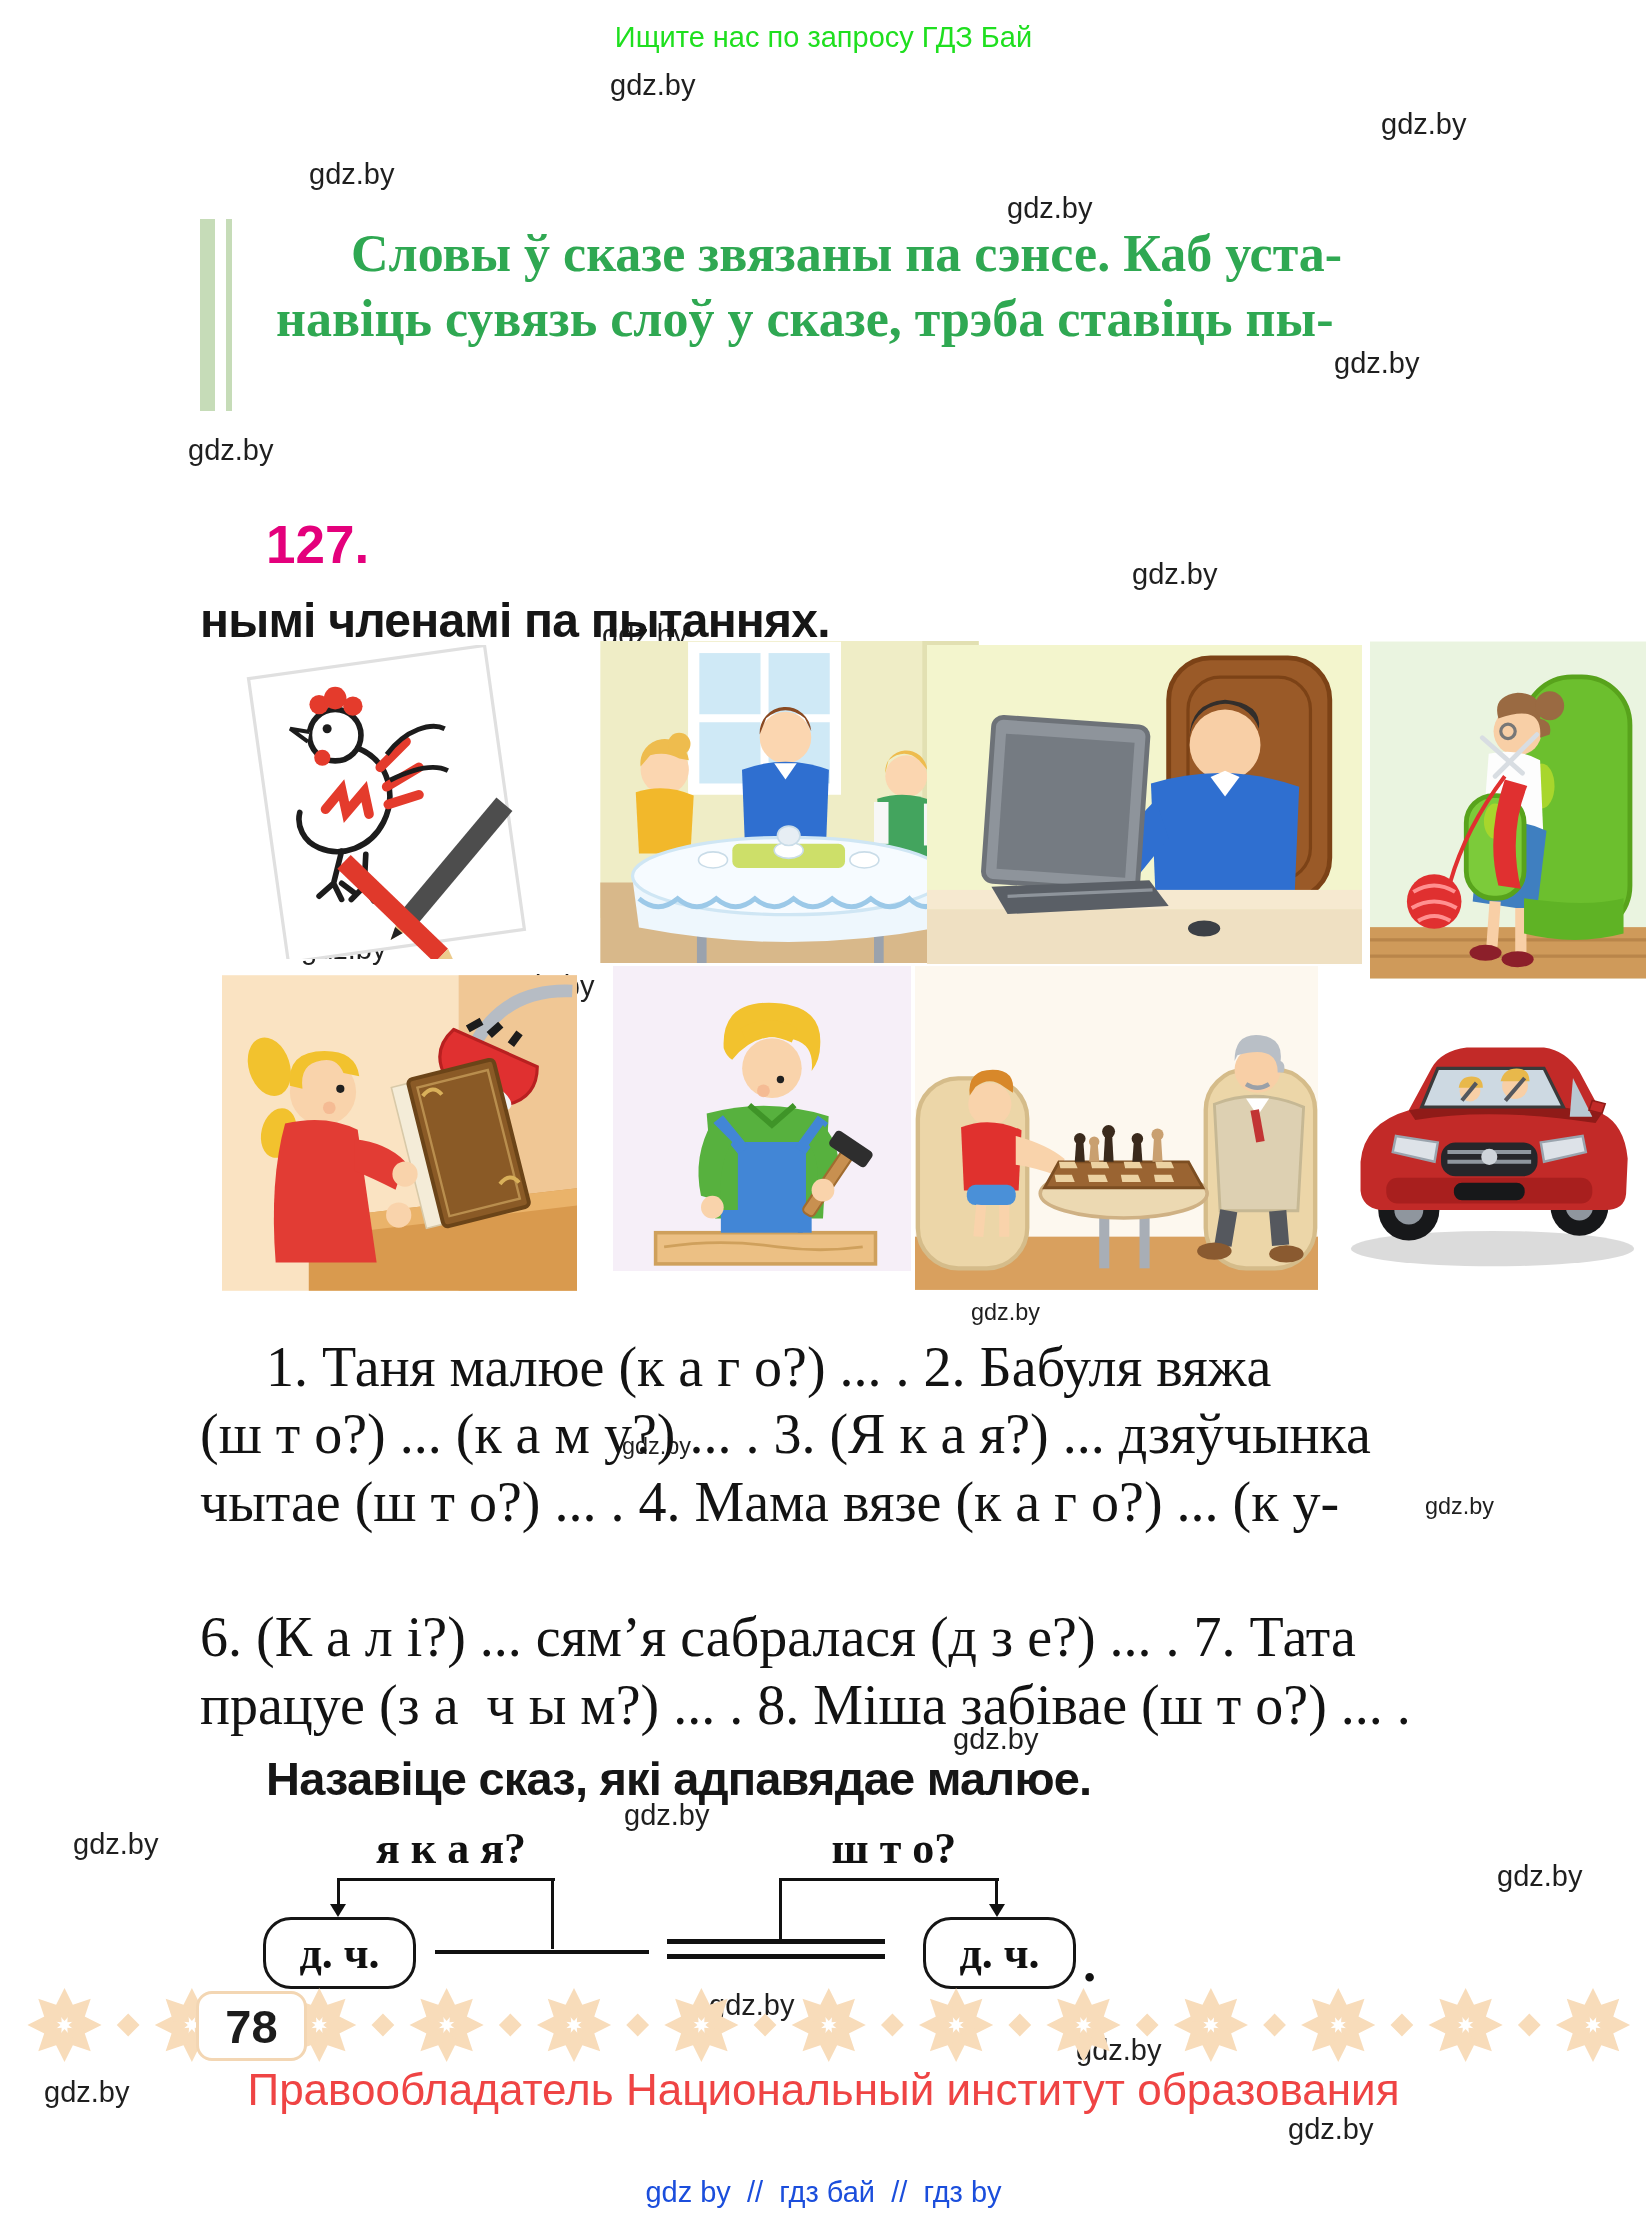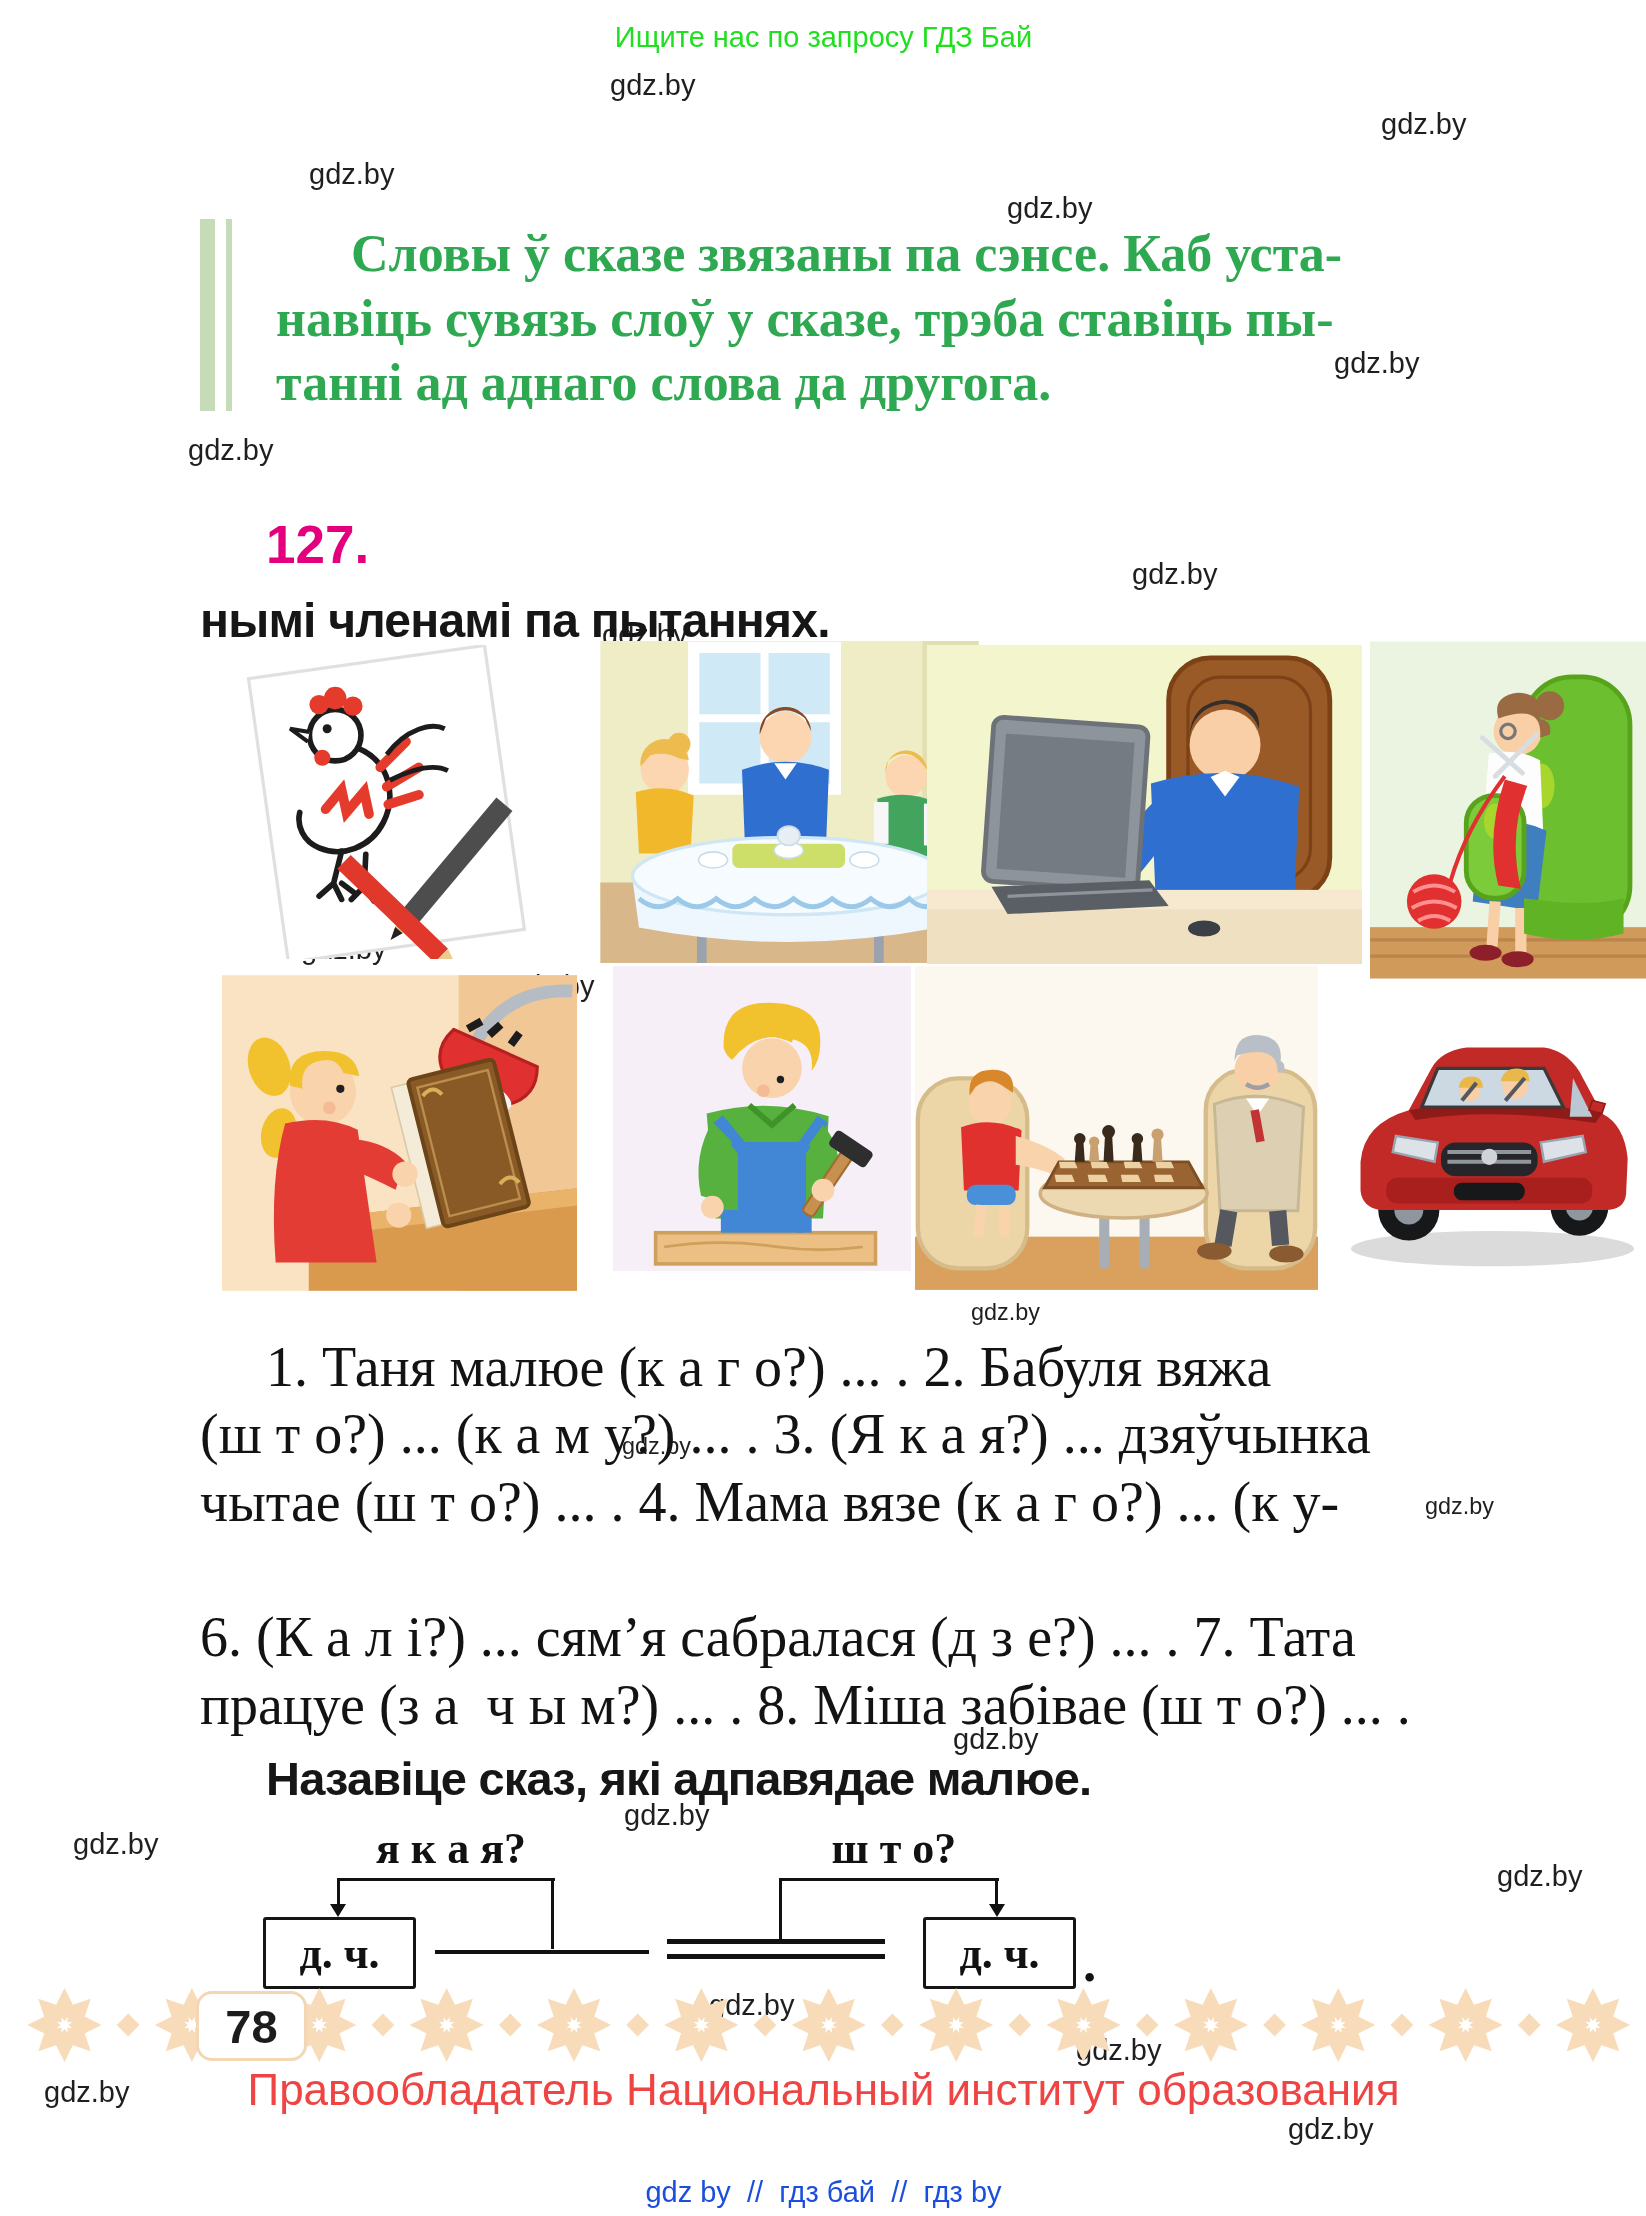--- a/index.html
+++ b/index.html
@@ -16,21 +16,21 @@
   .ex-num{position:absolute;color:#e4007c;font-weight:bold;font-size:53px;}
   .inst{position:absolute;font-size:48px;font-weight:bold;color:#161616;white-space:pre;letter-spacing:-0.8px;}
   .serif-line{position:absolute;font-family:"Liberation Serif",serif;font-size:56px;
               color:#131313;white-space:pre;}
   .prompt{position:absolute;font-size:47px;font-weight:bold;color:#161616;white-space:pre;letter-spacing:-0.8px;}
   .sch-q{position:absolute;font-family:"Liberation Serif",serif;font-weight:bold;
          font-size:44px;color:#111;text-align:center;white-space:pre;}
   .sch-line{position:absolute;background:#111;}
   .arrow-down{position:absolute;width:0;height:0;border-left:8px solid transparent;
               border-right:8px solid transparent;border-top:13.7px solid #111;}
-  .sch-box{position:absolute;width:147px;height:66px;border:3.2px solid #151515;border-radius:3px;
+  .sch-box{position:absolute;width:147px;height:66px;border:3.2px solid #151515;border-radius:28px;
            display:flex;align-items:center;justify-content:center;background:#fff;
            font-family:"Liberation Serif",serif;font-weight:bold;font-size:44px;color:#111;}
   .sch-period{position:absolute;font-family:"Liberation Serif",serif;font-weight:bold;font-size:53px;color:#111;}
   .pagenum{position:absolute;left:196px;top:1991px;width:105px;height:64px;background:#fff;
            border:3.2px solid #f3d6b3;border-radius:16px;display:flex;align-items:center;
            justify-content:center;font-size:47px;font-weight:bold;color:#1c1c1c;}
   .copyright{position:absolute;left:50%;top:2065px;transform:translateX(-50%);
              color:#ef4444;font-size:44px;white-space:pre;}
   .links{position:absolute;left:50%;top:2176px;transform:translateX(-50%);
          color:#1b4edc;font-size:29px;white-space:pre;}
@@ -65,21 +65,20 @@
   <span class="wm" style="left:1497px;top:1860px">gdz.by</span>
   <span class="wm" style="left:709px;top:1989px">gdz.by</span>
   <span class="wm" style="left:1076px;top:2034px">gdz.by</span>
   <span class="wm" style="left:44px;top:2076px">gdz.by</span>
   <span class="wm" style="left:1288px;top:2113px">gdz.by</span>
 
   <div class="bar" style="left:200px;top:219px;width:14.5px;height:192px"></div>
   <div class="bar" style="left:226px;top:219px;width:5.6px;height:192px"></div>
   <div class="rule-line" style="left:351px;top:224px">Словы ў сказе звязаны па сэнсе. Каб уста-</div>
   <div class="rule-line" style="left:276px;top:289px">навіць сувязь слоў у сказе, трэба ставіць пы-</div>
-  <div class="rule-line" style="left:276px;top:353px">танні ад аднаго слова да другога.</div>
 
   <div class="ex-num" style="left:266px;top:514px">127.</div>
   <div class="inst" style="left:200px;top:593px">нымі членамі па пытаннях.</div>
 
   <svg class="abs" style="left:206px;top:645px" width="355" height="314" viewBox="0 0 220 195">
     <g transform="rotate(-8 110 100)">
       <rect x="38" y="10" width="148" height="178" fill="#ffffff" stroke="#e0e0e0" stroke-width="2"></rect>
     </g>
     <circle cx="80" cy="56" r="16" fill="#fff" stroke="#1c1c1c" stroke-width="3.5"></circle>
     <path d="M94 64 C114 72 118 94 110 110 C102 126 84 132 70 126 C60 122 56 112 58 104" fill="none" stroke="#1c1c1c" stroke-width="3.5" stroke-linecap="round"></path>

